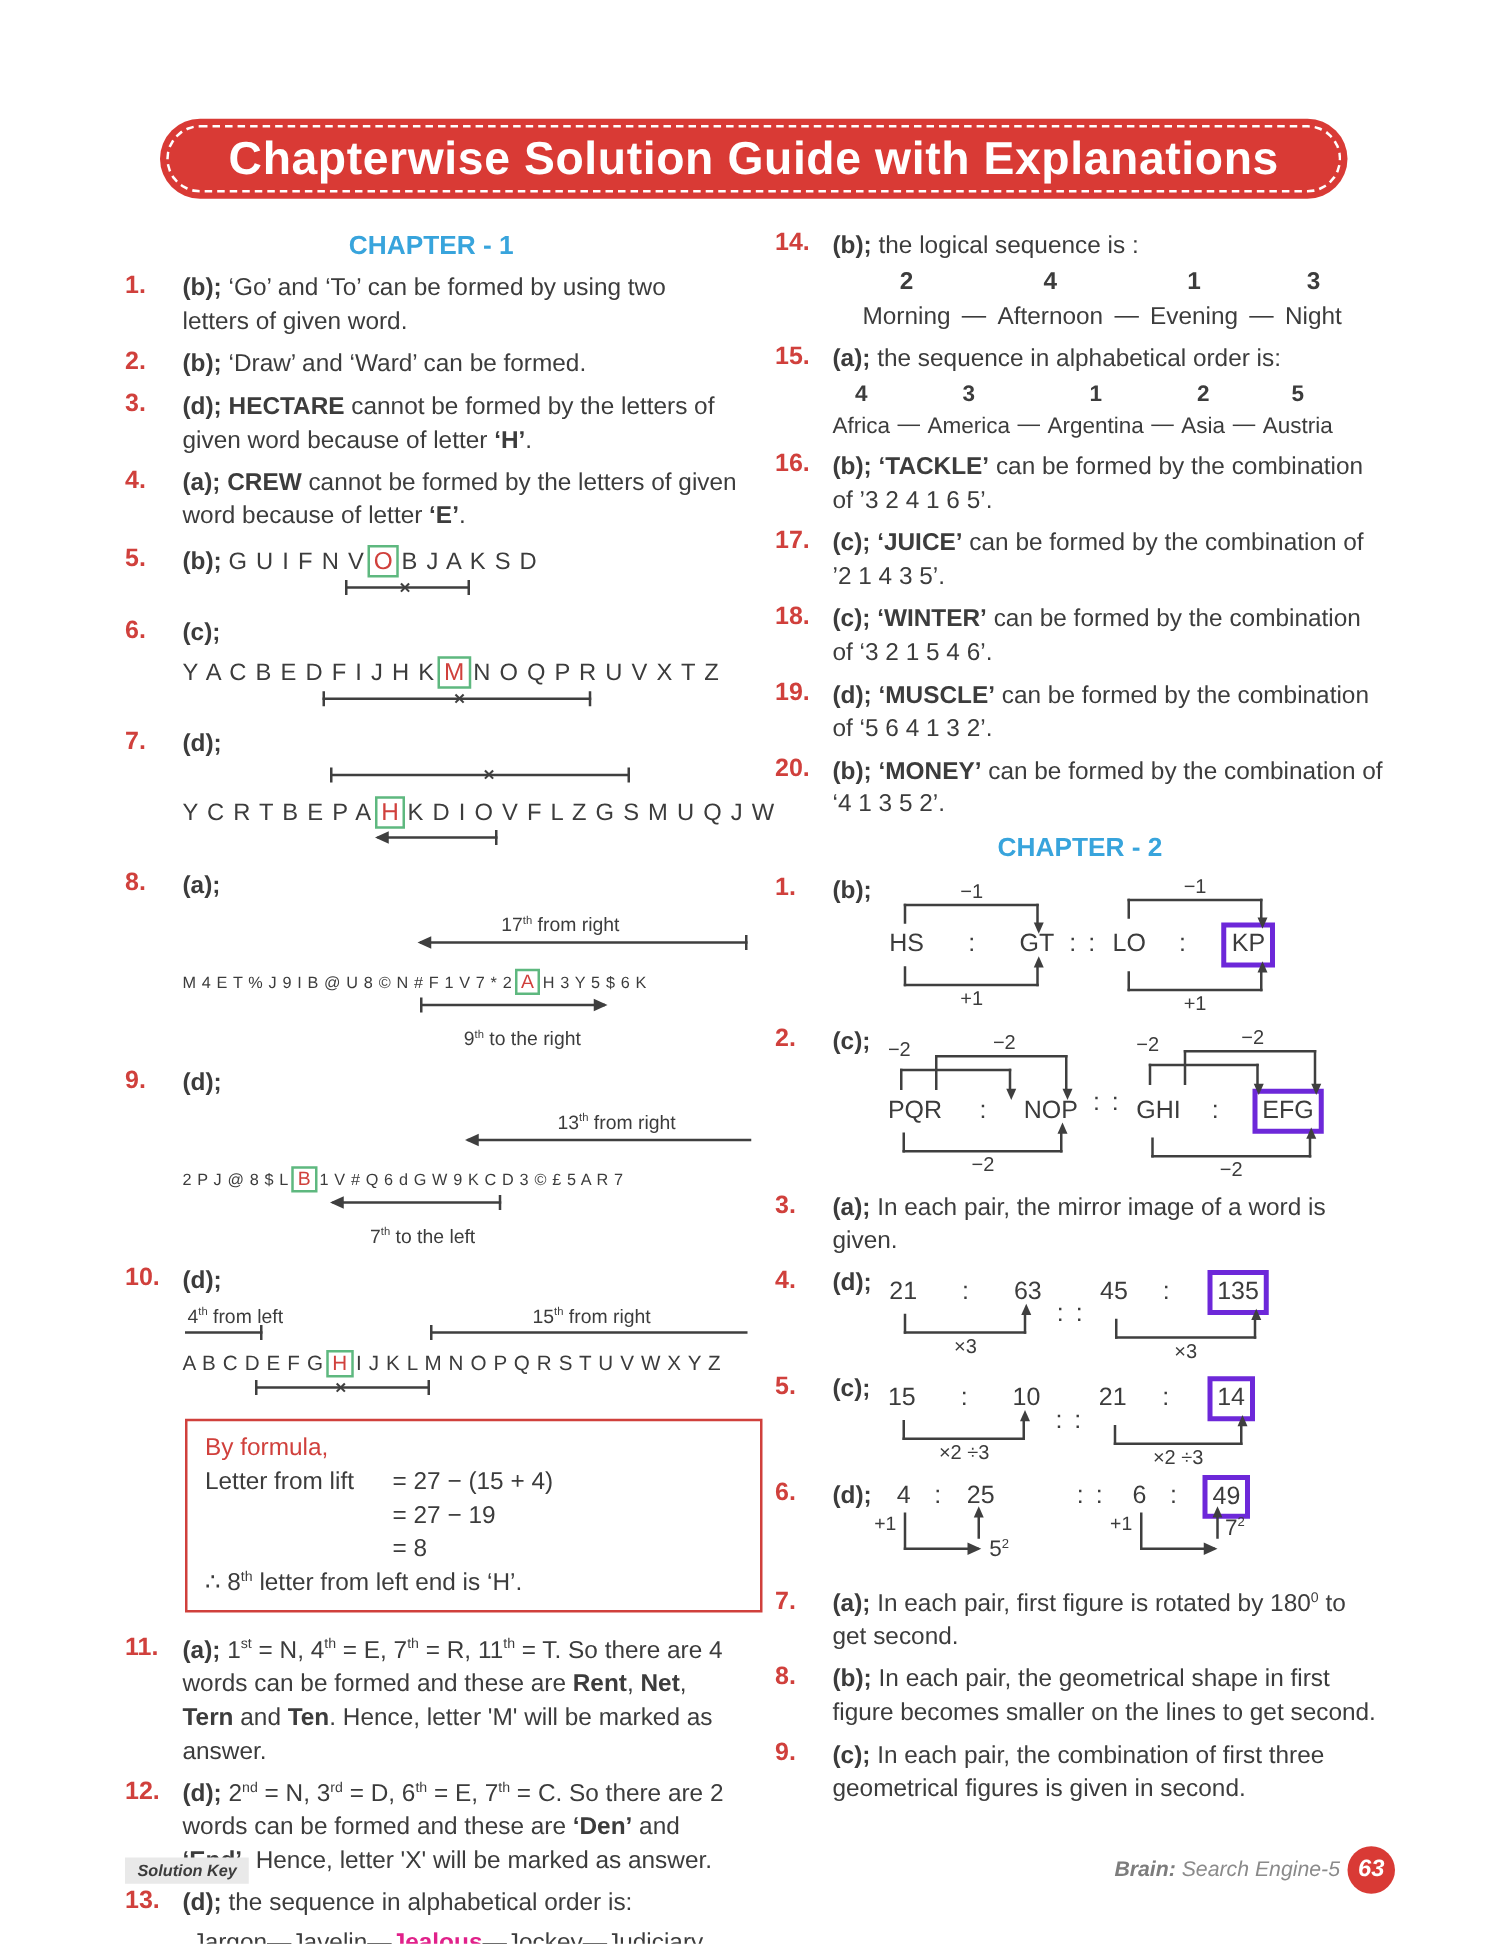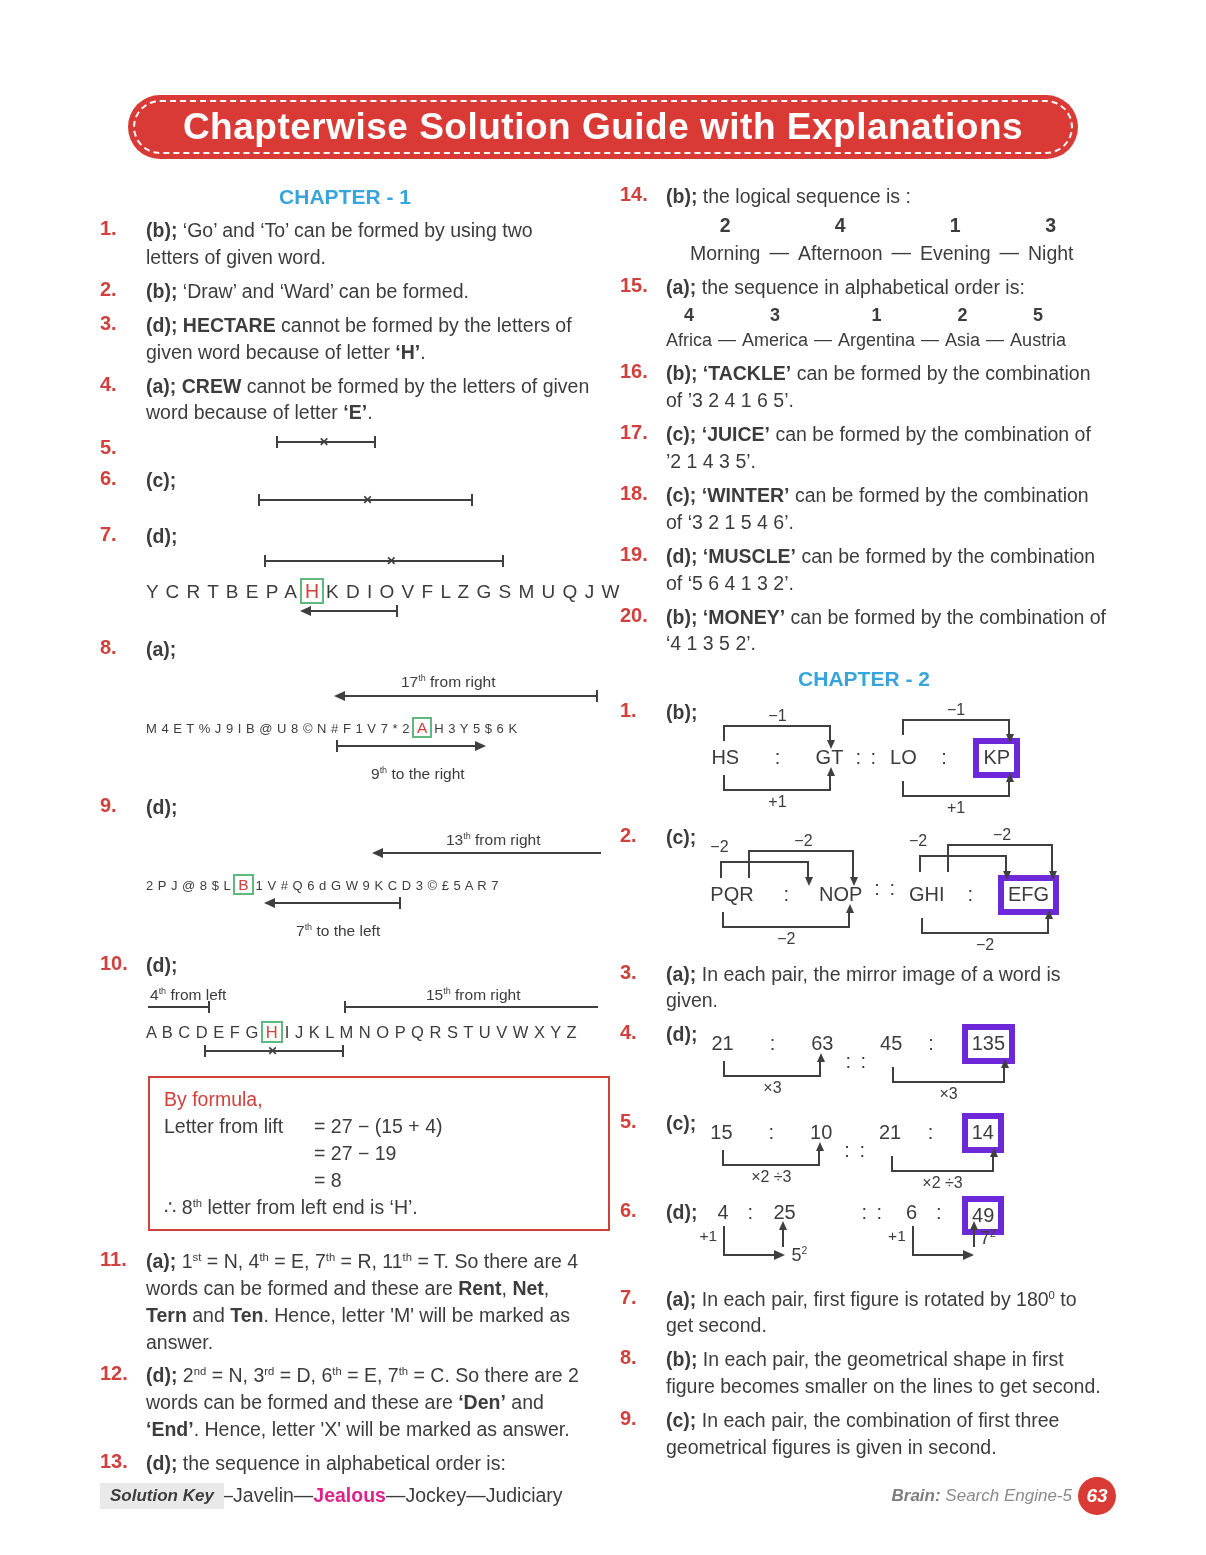--- a/index.html
+++ b/index.html
@@ -14,21 +14,21 @@
   .chapter-head{color:#38a4dc;font-weight:bold;font-size:21px;text-align:center;margin:2px 0 8px 0;}
   .item{display:flex;margin-bottom:7px;}
   .inum{width:46px;flex-shrink:0;color:#d0403c;font-weight:bold;font-size:20px;}
   .ibody{flex:1;font-size:19.5px;line-height:1.38;}
   .ans{font-weight:bold;}
   .flexbody{display:flex;align-items:flex-start;}
   .seq{font-size:19px;letter-spacing:1px;white-space:nowrap;}
   .seq.small{font-size:13px;letter-spacing:.5px;}
   .seq.mid{font-size:16.5px;letter-spacing:.5px;}
   .abox{color:#d0403c;border:2px solid #5eb87f;padding:0 3px;margin:0 2px;}
-  .gbox{color:#3c3c3c;border:6px solid #6d28d9;padding:0 4px;margin:0 2px;}
+  .gbox{color:#3c3c3c;border:4px solid #6d28d9;padding:0 4px;margin:0 2px;}
   .mrow{position:relative;height:16px;}
   .hl{position:absolute;height:0;border-top:2px solid #3f3f3f;}
   .hl.tl::before{content:"";position:absolute;left:0;top:-7px;height:12px;border-left:2px solid #3f3f3f;}
   .hl.tr::after{content:"";position:absolute;right:0;top:-7px;height:12px;border-left:2px solid #3f3f3f;}
   .arrL{position:absolute;left:-2px;top:-6px;width:0;height:0;
         border-top:5px solid transparent;border-bottom:5px solid transparent;border-right:11px solid #3f3f3f;}
   .arrR{position:absolute;right:-2px;top:-6px;width:0;height:0;
         border-top:5px solid transparent;border-bottom:5px solid transparent;border-left:11px solid #3f3f3f;}
   .xm{position:absolute;top:-9px;transform:translateX(-50%);font-size:12px;font-weight:bold;color:#3f3f3f;}
   .mlabel{font-size:15.5px;color:#3c3c3c;}
@@ -58,21 +58,21 @@
   .lblrow2{position:relative;height:20px;font-size:16px;}
   .sqd{display:flex;align-items:flex-start;margin-left:6px;}
   .sqp{position:relative;width:150px;height:80px;font-size:20px;}
   .lshape{position:absolute;border-left:2px solid #3f3f3f;border-bottom:2px solid #3f3f3f;}
   .lshape .arrR{top:auto;bottom:-6px;}
   .vup{position:absolute;width:0;border-left:2px solid #3f3f3f;}
   .vup::before{content:"";position:absolute;top:-8px;left:-5px;width:0;height:0;
        border-left:4px solid transparent;border-right:4px solid transparent;border-bottom:9px solid #3f3f3f;}
   sup{font-size:.58em;}
   .footer{position:absolute;left:100px;right:90px;bottom:40px;display:flex;justify-content:space-between;align-items:center;}
-  .sol-key{font-style:italic;font-weight:bold;background:#e9e9e9;padding:3px 10px;font-size:17px;color:#3c3c3c;}
+  .sol-key{font-style:italic;font-weight:bold;background:#e9e9e9;padding:3px 10px;font-size:13px;color:#3c3c3c;}
   .brand{display:flex;align-items:center;font-style:italic;color:#8a8a8a;font-size:17px;}
   .brand .bb{font-weight:bold;color:#7d7d7d;}
   .page-circle{width:38px;height:38px;border-radius:50%;background:#d93a35;color:#fff;display:flex;
                align-items:center;justify-content:center;font-weight:bold;font-size:19px;margin-left:6px;}
 </style>
 </head>
 <body>
 
 <div class="banner">
   <span class="ttl">Chapterwise Solution Guide with Explanations</span>
@@ -99,32 +99,34 @@
     </div>
 
     <div class="item">
       <span class="inum">4.</span>
       <div class="ibody"><b class="ans">(a);</b> <span><b>CREW</b> cannot be formed by the letters of given word because of letter <b>‘E’</b>.</span></div>
     </div>
 
     <div class="item" style="margin-top:10px;">
       <span class="inum">5.</span>
       <div class="ibody">
+        <div><b class="ans">(b);</b> <span class="seq">G U I F N V</span><span class="abox">O</span><span class="seq">B J A K S D</span></div>
         <div class="mrow" style="margin-top:5px;">
           <div class="hl tl tr" style="left:130px;width:100px;">
               <span class="xm" style="left:48%;">✕</span>
             </div>
         </div>
       </div>
     </div>
 
     <div class="item" style="margin-top:8px;">
       <span class="inum">6.</span>
       <div class="ibody">
         <div><b class="ans">(c);</b></div>
+        <div style="margin-top:6px;"><span class="seq">Y A C B E D F I J H K</span><span class="abox">M</span><span class="seq">N O Q P R U V X T Z</span></div>
         <div class="mrow" style="margin-top:5px;">
           <div class="hl tl tr" style="left:112px;width:215px;">
               <span class="xm" style="left:51%;">✕</span>
             </div>
         </div>
       </div>
     </div>
 
     <div class="item" style="margin-top:8px;">
       <span class="inum">7.</span>

